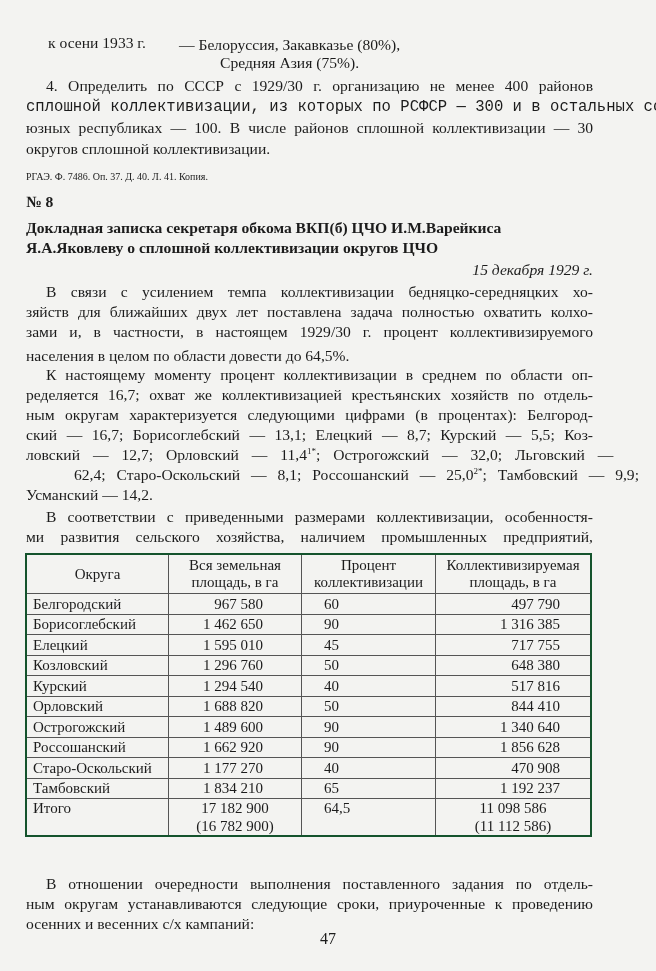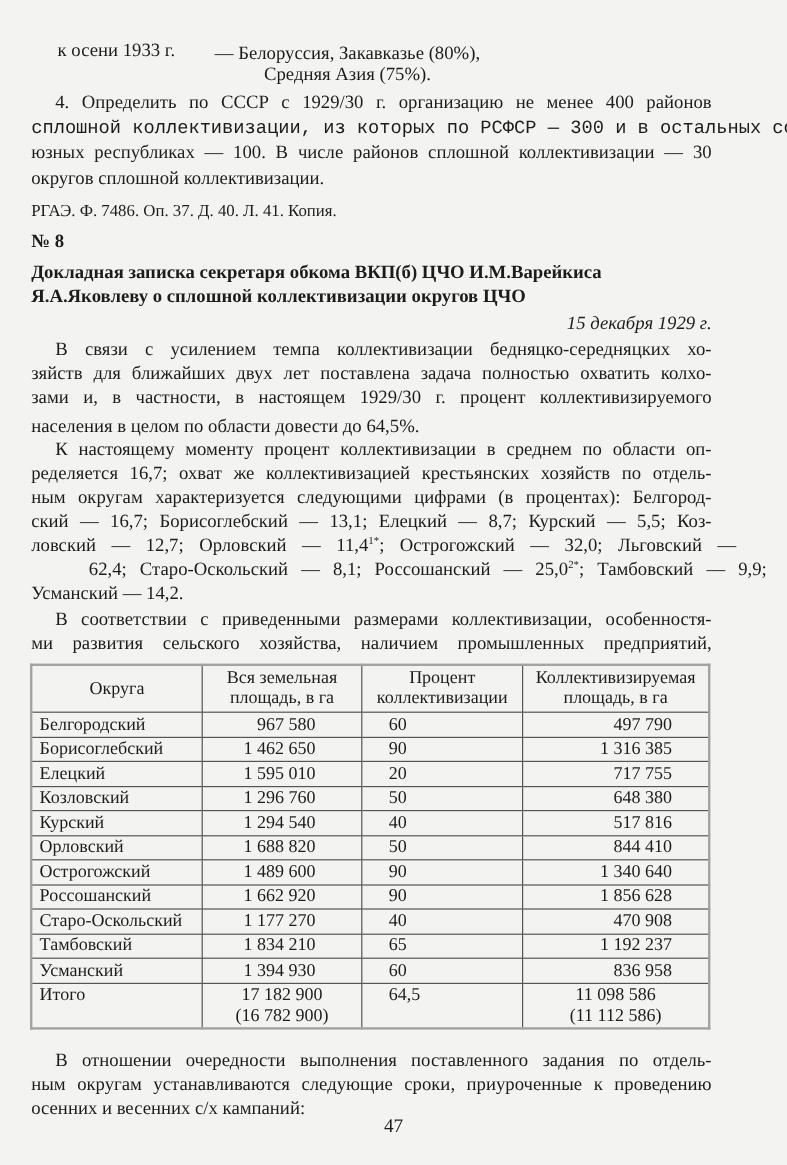--- a/index.html
+++ b/index.html
@@ -8,27 +8,27 @@
     background:#f3f3f1;
     font-family: "Liberation Serif", "DejaVu Serif", serif;
     color:#1c1c1c;
     position:relative;
   }
   .page { position:absolute; left:26px; top:0; width:567px; }
   .line { position:absolute; left:0; white-space:nowrap; font-size:15.6px; line-height:18px; }
   .just { width:567px; text-align:justify; text-align-last:justify; }
   .bold { font-weight:bold; }
   .ital { font-style:italic; }
-  .small { font-size:14px; }
+  .small { font-size:10px; }
   sup { font-size:9px; vertical-align:6px; line-height:0; }
 
   table.tbl {
     position:absolute; left:25px; top:553px; width:567px;
     border-collapse:collapse;
-    border:2px solid #a3a3a3;
+    border:2px solid #14532d;
     font-size:15px;
   }
   .tbl th, .tbl td {
     border:1px solid #555;
     padding:0 6px;
     height:19.5px;
     line-height:18px;
   }
   .tbl th { font-weight:normal; text-align:center; line-height:17px; padding:2px 4px; }
   .tbl td.name { text-align:left; }
@@ -103,21 +103,21 @@
       </tr>
     <tr>
         <td class="name">Борисоглебский</td>
         <td class="area">1 462 650</td>
         <td class="pct">90</td>
         <td class="coll">1 316 385</td>
       </tr>
     <tr>
         <td class="name">Елецкий</td>
         <td class="area">1 595 010</td>
-        <td class="pct">20</td>
+        <td class="pct">45</td>
         <td class="coll">717 755</td>
       </tr>
     <tr>
         <td class="name">Козловский</td>
         <td class="area">1 296 760</td>
         <td class="pct">50</td>
         <td class="coll">648 380</td>
       </tr>
     <tr>
         <td class="name">Курский</td>
@@ -148,26 +148,20 @@
         <td class="area">1 177 270</td>
         <td class="pct">40</td>
         <td class="coll">470 908</td>
       </tr>
     <tr>
         <td class="name">Тамбовский</td>
         <td class="area">1 834 210</td>
         <td class="pct">65</td>
         <td class="coll">1 192 237</td>
       </tr>
-    <tr>
-        <td class="name">Усманский</td>
-        <td class="area">1 394 930</td>
-        <td class="pct">60</td>
-        <td class="coll">836 958</td>
-      </tr>
     <tr class="total">
       <td class="name">Итого</td>
       <td class="center"><span>17 182 900</span><br><span>(16 782 900)</span></td>
       <td class="pct">64,5</td>
       <td class="center"><span>11 098 586</span><br><span>(11 112 586)</span></td>
     </tr>
   </tbody>
 </table>
 
 <div class="page" style="top:0;">

